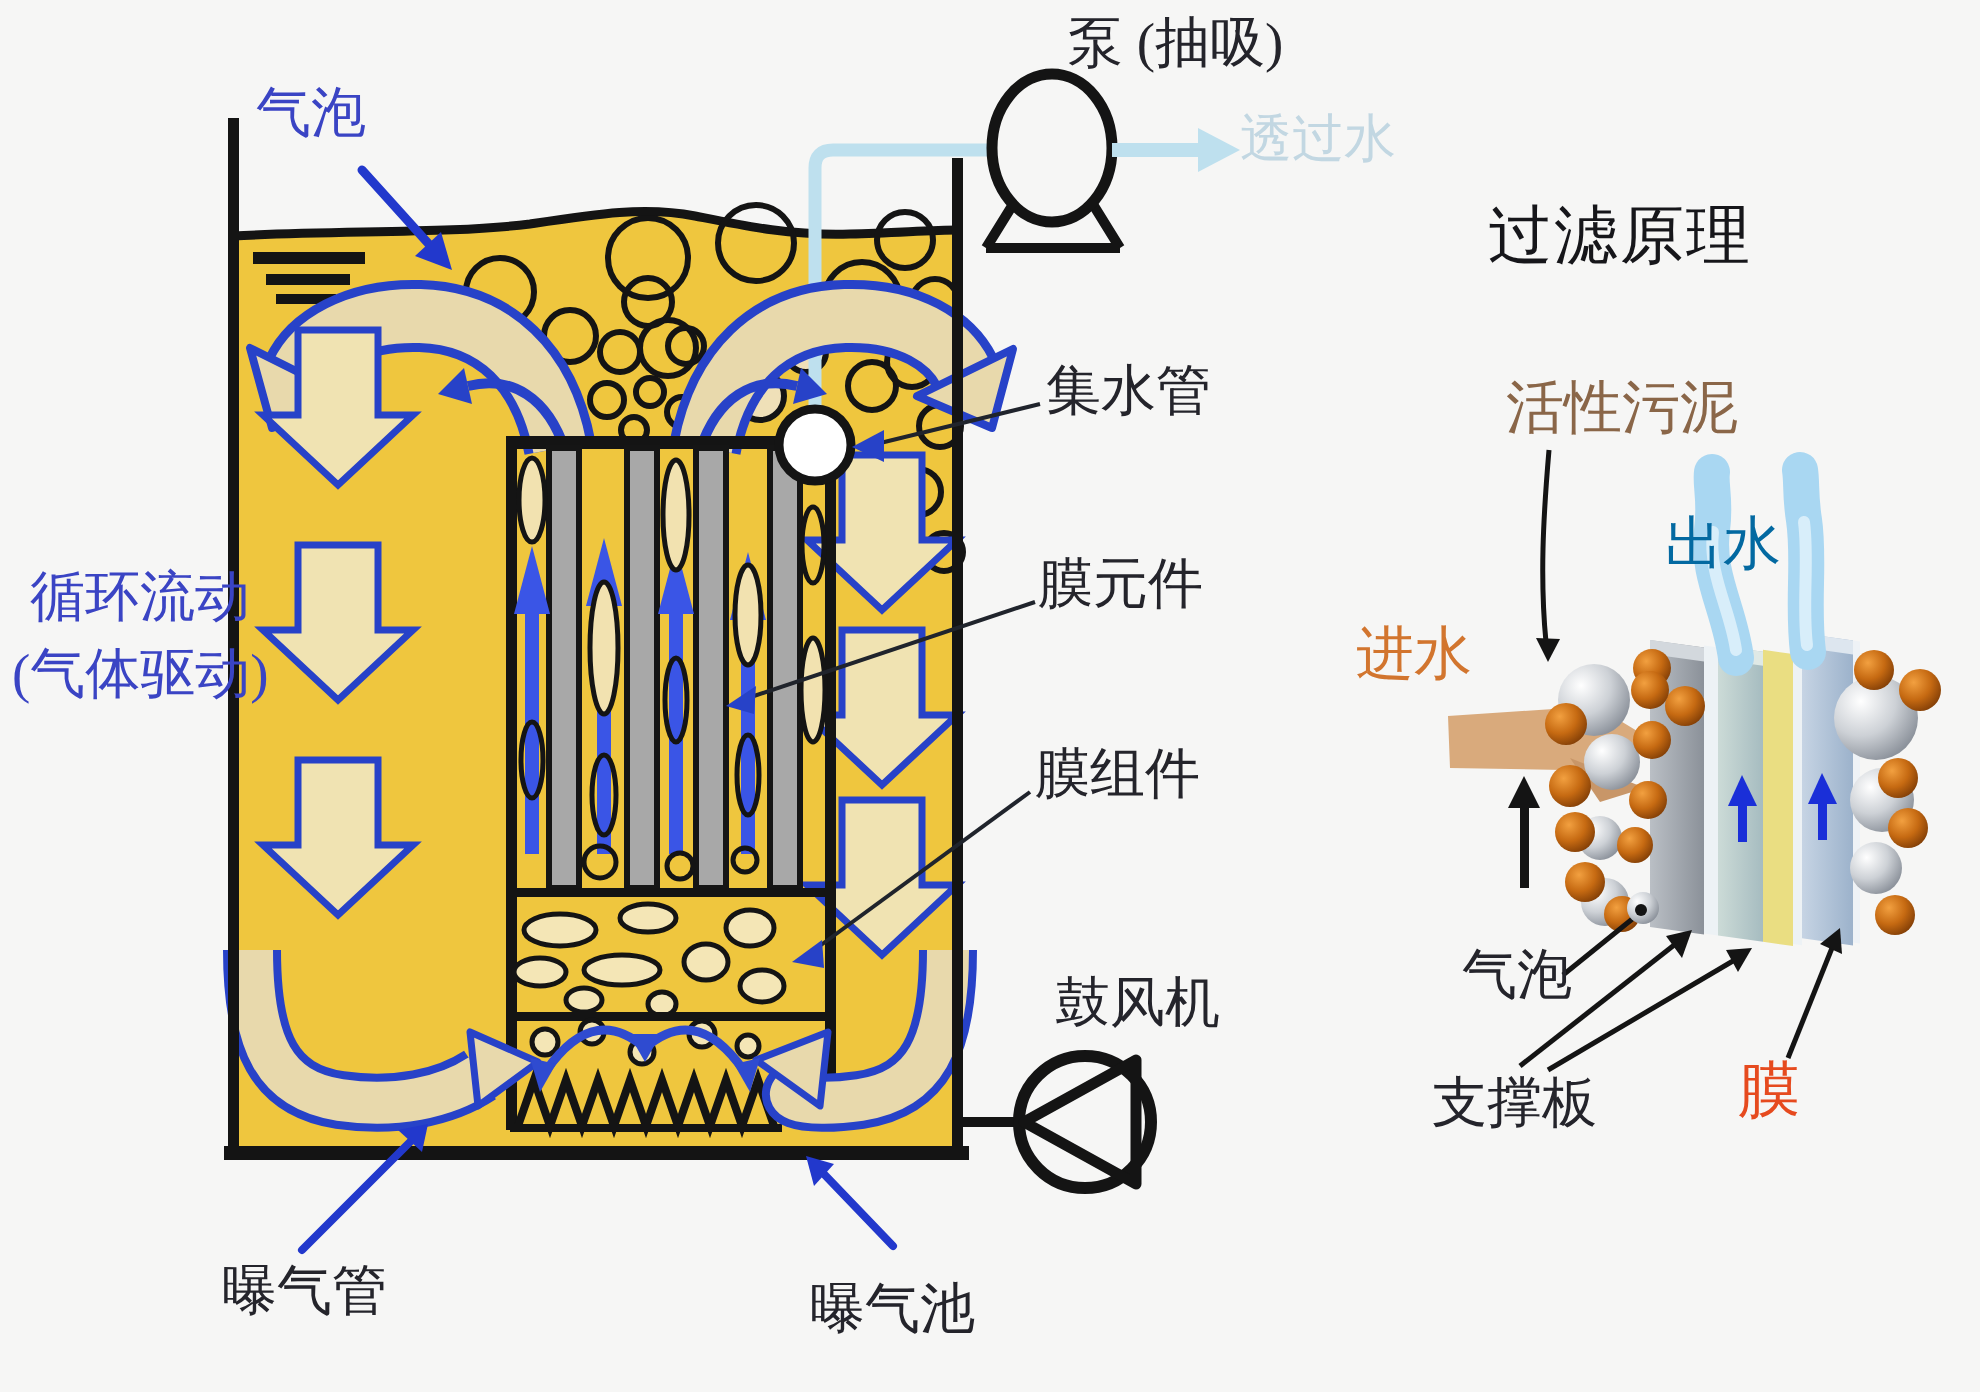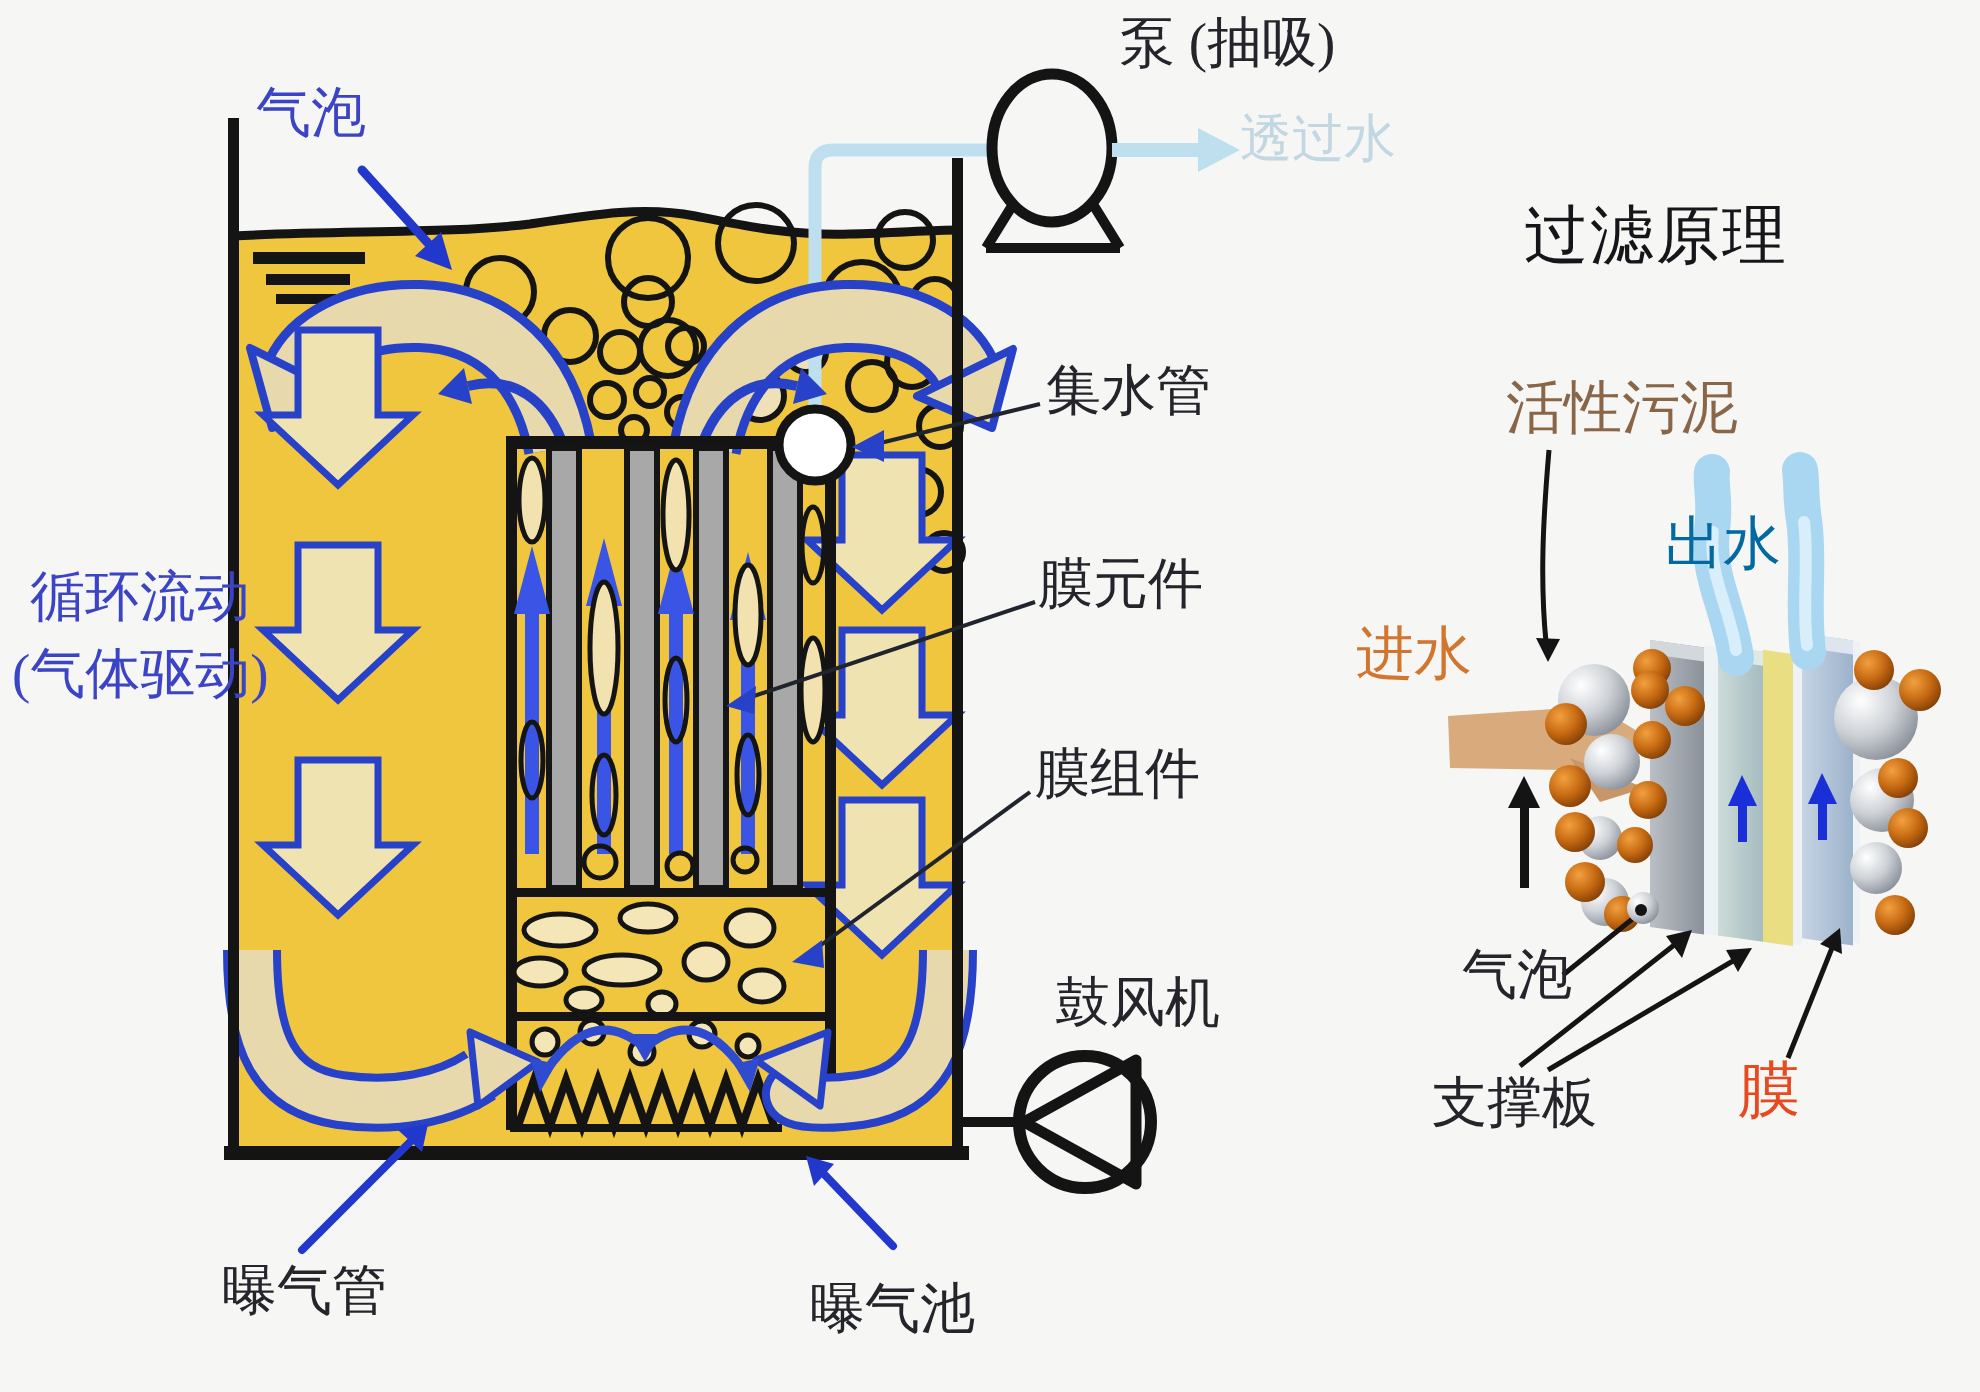--- a/index.html
+++ b/index.html
@@ -302,32 +302,32 @@
           <polygon points="1692,930 1666,936 1682,958" stroke="none"></polygon>
       <line x1="1548" y1="1070" x2="1738" y2="958"></line>
           <polygon points="1752,948 1726,950 1738,972" stroke="none"></polygon>
       <line x1="1788" y1="1058" x2="1832" y2="948"></line>
           <polygon points="1840,928 1820,944 1842,954" stroke="none"></polygon>
     </g>
   </g>
 </svg>
 
 <div class="lbl blue f55" style="left:256px;top:84px;">气泡</div>
-<div class="lbl f55" style="left:1120px;top:14px;">泵 (抽吸)</div>
+<div class="lbl f55" style="left:1068px;top:14px;">泵 (抽吸)</div>
 <div class="lbl lightblue f52" style="left:1240px;top:112px;">透过水</div>
 <div class="lbl f55" style="left:1046px;top:362px;">集水管</div>
 <div class="lbl f55" style="left:1038px;top:555px;text-align:right;">膜元件</div>
 <div class="lbl f55" style="left:1035px;top:745px;">膜组件</div>
 <div class="lbl blue f55" style="left:30px;top:568px;">循环流动</div>
 <div class="lbl blue f55" style="left:12px;top:645px;">(气体驱动)</div>
 <div class="lbl f55" style="left:1055px;top:966px;margin-top:8px;">鼓风机</div>
 <div class="lbl f55" style="left:222px;top:1262px;">曝气管</div>
 <div class="lbl f55" style="left:810px;top:1280px;">曝气池</div>
 
-<div class="lbl title" style="left:1488px;top:202px;margin-left:36px;">过滤原理</div>
+<div class="lbl title" style="left:1488px;top:202px;">过滤原理</div>
 <div class="lbl brown f58" style="left:1506px;top:378px;">活性污泥</div>
 <div class="lbl outblue f58" style="left:1665px;top:492px;">出水</div>
 <div class="lbl orange f58" style="left:1356px;top:590px;">进水</div>
 <div class="lbl f55" style="left:1462px;top:946px;">气泡</div>
 <div class="lbl f55" style="left:1432px;top:1074px;">支撑板</div>
 <div class="lbl red" style="left:1738px;top:1058px;font-size:62px;">膜</div>
 
 </div>
 
 </body></html>

